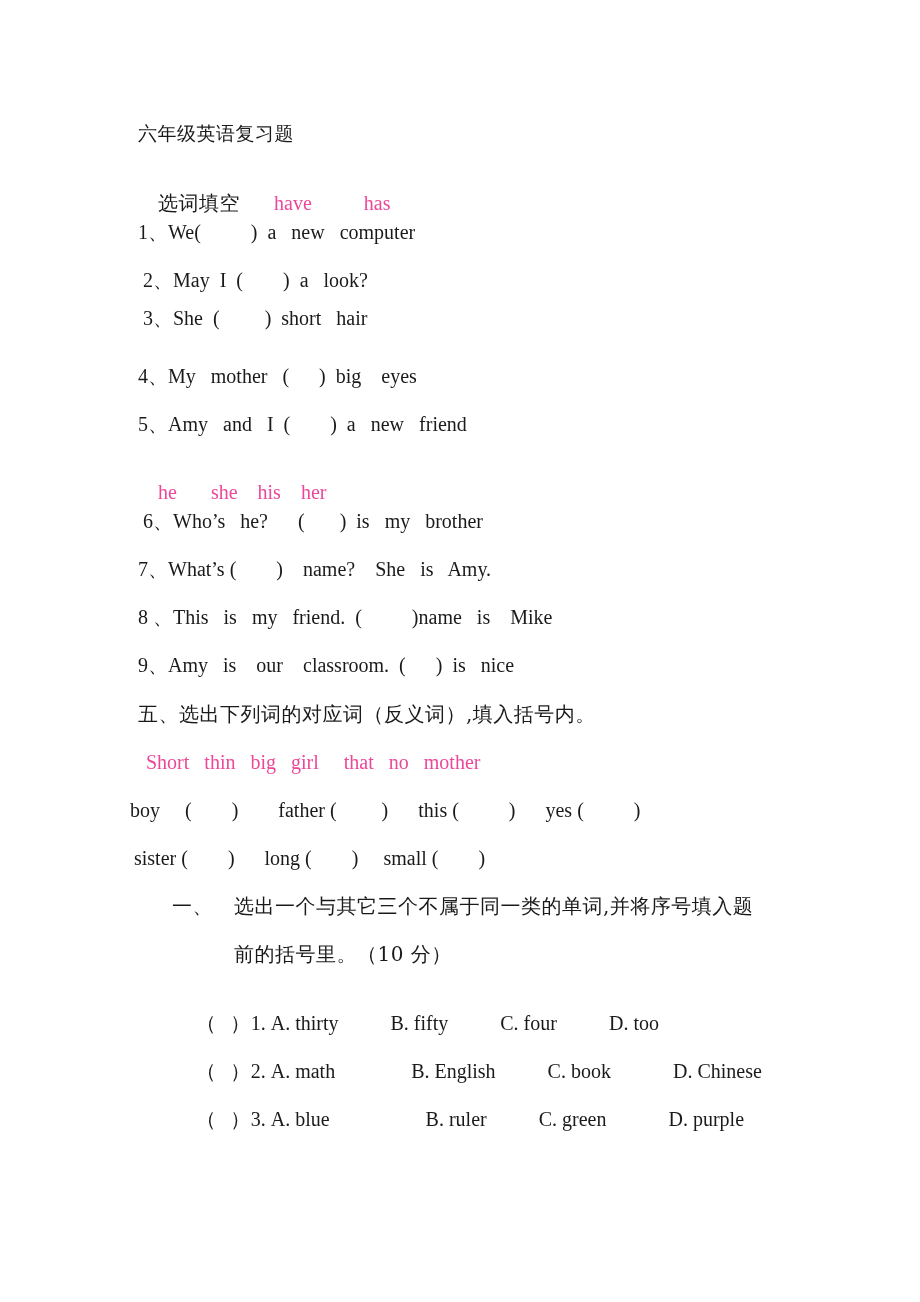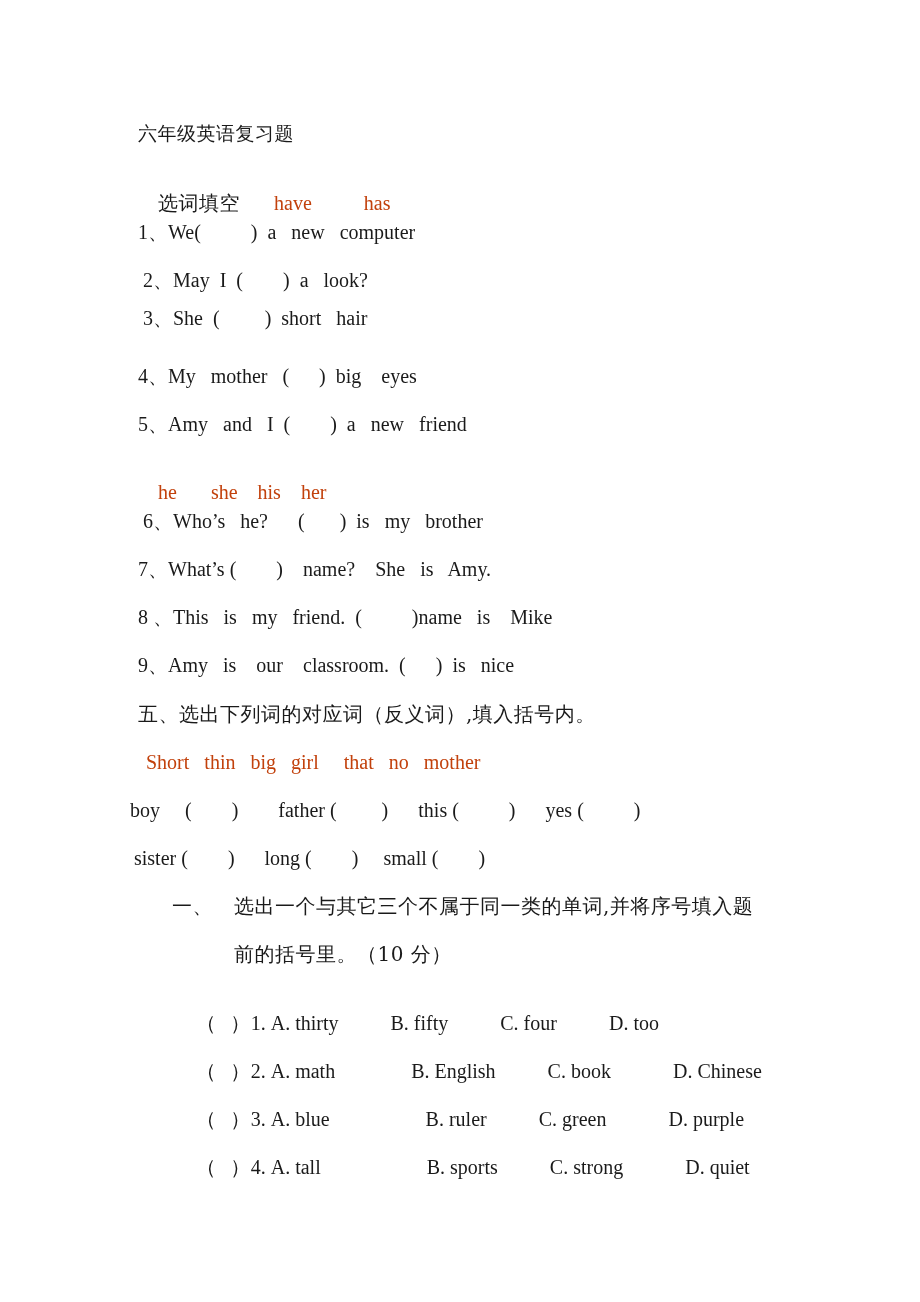--- a/index.html
+++ b/index.html
@@ -25,21 +25,21 @@
     white-space: pre;
     font-family: "Liberation Serif", "DejaVu Serif", serif;
     color: #1a1a1a;
     line-height: 1.0;
   }
   .cn {
     font-family: "DejaVu Serif", "Liberation Serif", serif;
     letter-spacing: 0.5px;
   }
   .red {
-    color: #c2410c;
+    color: #ec4899;
   }
   .title {
     font-size: 19px;
   }
   .body-line {
     font-size: 20px;
   }
   .sec-head {
     font-size: 20px;
   }
@@ -105,17 +105,14 @@
   </div>
 
   <div class="line mc-line" style="left:176px; top:1041px;">
     <span class="cn">（  ）</span><span>2. </span><span>A. math</span><span style="display:inline-block;width:76px;"></span><span>B. English</span><span class="sp-xl"></span><span>C. book</span><span style="display:inline-block;width:62px;"></span><span>D. Chinese</span>
   </div>
 
   <div class="line mc-line" style="left:176px; top:1089px;">
     <span class="cn">（  ）</span><span>3. </span><span>A. blue</span><span style="display:inline-block;width:96px;"></span><span>B. ruler</span><span class="sp-xl"></span><span>C. green</span><span style="display:inline-block;width:62px;"></span><span>D. purple</span>
   </div>
 
-  <div class="line mc-line" style="left:176px; top:1137px;">
-    <span class="cn">（  ）</span><span>4. </span><span>A. tall</span><span style="display:inline-block;width:106px;"></span><span>B. sports</span><span class="sp-xl"></span><span>C. strong</span><span style="display:inline-block;width:62px;"></span><span>D. quiet</span>
-  </div>
 
 </div>
 
 </body></html>

